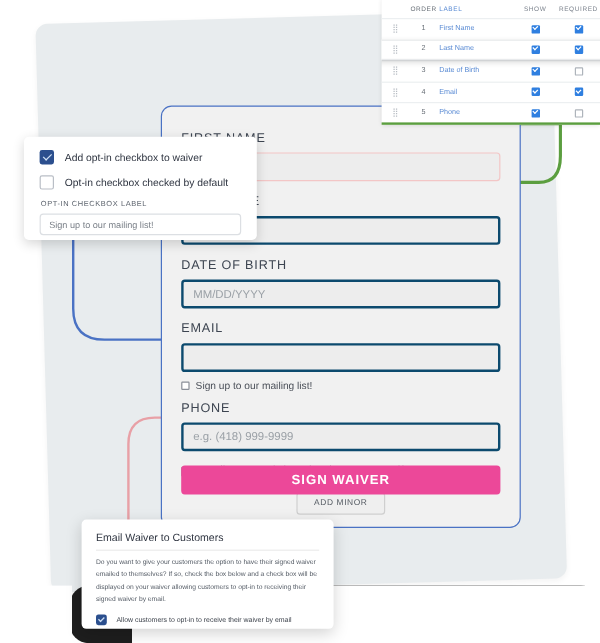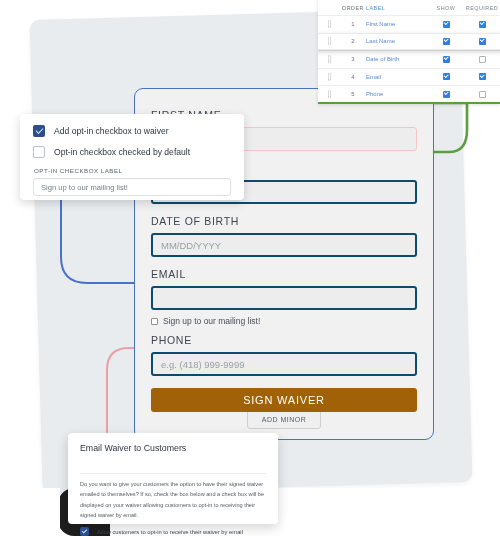--- a/index.html
+++ b/index.html
@@ -103,25 +103,25 @@
     border-radius: 3px;
     font-size: 7px;
     letter-spacing: 0.5px;
     color: #555b63;
     display: flex; align-items: center; justify-content: center;
   }
   .btn-sign {
     position: absolute;
     left: 16px; right: 16px; bottom: 27px;
     height: 24px;
-    background: #a16207;
+    background: #ec4899;
     border-radius: 3px;
     color: #fff;
     font-size: 11px;
-    font-weight: normal;
+    font-weight: bold;
     letter-spacing: 0.8px;
     display: flex; align-items: center; justify-content: center;
   }
 
   
   .table-card {
     position: absolute;
     left: 318px; top: -2px;
     width: 182px; height: 106px;
     background: #ffffff;
@@ -175,21 +175,21 @@
     width: 7px; height: 7px;
     border: 1px solid #aeb4bb;
     background: #fff;
     border-radius: 1px;
   }
 
   
   .popup-optin {
     position: absolute;
     left: 20px; top: 114px;
-    width: 224px; height: 86px;
+    width: 194px; height: 86px;
     background: #ffffff;
     border-radius: 4px;
     box-shadow: 0 3px 10px rgba(0,0,0,0.16);
     padding: 11px 13px;
   }
   .pop-row { display: flex; align-items: center; gap: 9px; margin-bottom: 9px; }
   .pop-row .txt { font-size: 8.6px; color: #2e3440; }
   .cb-blue {
     width: 12px; height: 12px;
     background: #2b4f8e;
@@ -232,21 +232,21 @@
     left: 68px; top: 433px;
     width: 210px; height: 91px;
     background: #ffffff;
     border-radius: 4px;
     box-shadow: 0 4px 12px rgba(0,0,0,0.17);
     padding: 10px 12px;
   }
   .pe-title {
     font-size: 8.8px;
     color: #2e3440;
-    padding-bottom: 20px;
+    padding-bottom: 5px;
     border-bottom: 1px solid #ececec;
     margin-bottom: 5px;
   }
   .pe-body {
     font-size: 5.6px;
     line-height: 1.85;
     color: #555c66;
   }
   .pe-check {
     display: flex; align-items: center; gap: 8px;

